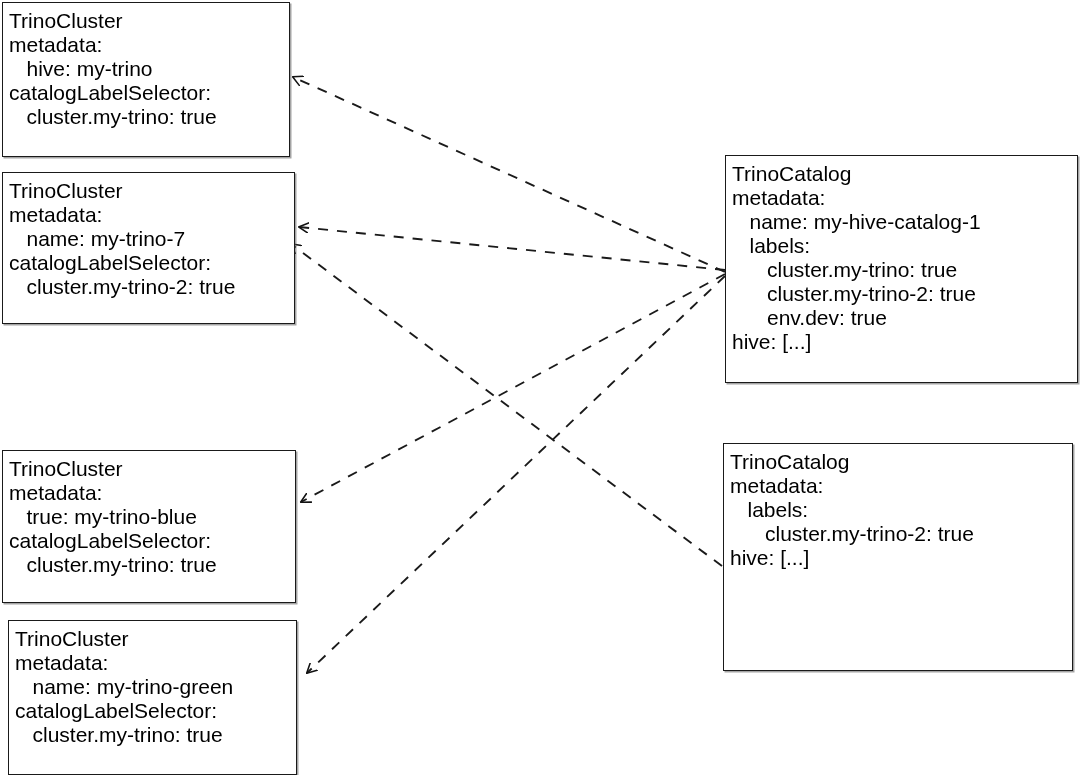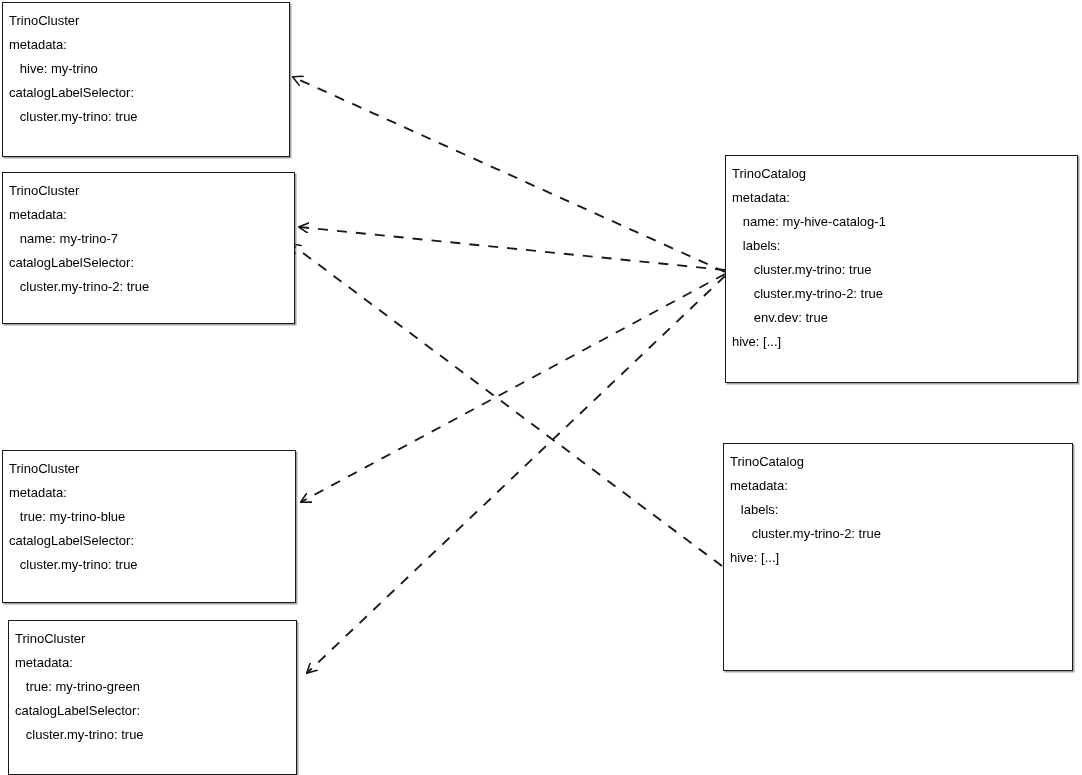--- a/index.html
+++ b/index.html
@@ -27,21 +27,21 @@
   .node {
     position: absolute;
     box-sizing: border-box;
     background: #ffffff;
     border: 1.6px solid #1a1a1a;
     box-shadow: 1.5px 1.5px 0 0 rgba(90,90,90,0.55);
   }
   .node-body {
     padding: 6px 0 0 6px;
     white-space: pre;
-    font-size: 13px;
+    font-size: 21px;
     line-height: 24px;
     color: #000000;
     font-family: "Liberation Sans", sans-serif;
   }
   .node-line {
     display: block;
     white-space: pre;
   }
 </style>
 </head>
@@ -70,21 +70,21 @@
 
   <div class="node" style="left: 2px; top: 172px; width: 293px; height: 152px;">
     <div class="node-body"><span class="node-line">TrinoCluster</span><span class="node-line">metadata:</span><span class="node-line">   name: my-trino-7</span><span class="node-line">catalogLabelSelector:</span><span class="node-line">   cluster.my-trino-2: true</span></div>
   </div>
 
   <div class="node" style="left: 2px; top: 450px; width: 294px; height: 153px;">
     <div class="node-body"><span class="node-line">TrinoCluster</span><span class="node-line">metadata:</span><span class="node-line">   true: my-trino-blue</span><span class="node-line">catalogLabelSelector:</span><span class="node-line">   cluster.my-trino: true</span></div>
   </div>
 
   <div class="node" style="left: 8px; top: 620px; width: 289px; height: 155px;">
-    <div class="node-body"><span class="node-line">TrinoCluster</span><span class="node-line">metadata:</span><span class="node-line">   true: my-trino-green</span><span class="node-line">catalogLabelSelector:</span><span class="node-line">   cluster.my-trino: true</span></div>
+    <div class="node-body"><span class="node-line">TrinoCluster</span><span class="node-line">metadata:</span><span class="node-line">   name: my-trino-green</span><span class="node-line">catalogLabelSelector:</span><span class="node-line">   cluster.my-trino: true</span></div>
   </div>
 
   <div class="node" style="left: 725px; top: 155px; width: 353px; height: 228px;">
     <div class="node-body"><span class="node-line">TrinoCatalog</span><span class="node-line">metadata:</span><span class="node-line">   name: my-hive-catalog-1</span><span class="node-line">   labels:</span><span class="node-line">      cluster.my-trino: true</span><span class="node-line">      cluster.my-trino-2: true</span><span class="node-line">      env.dev: true</span><span class="node-line">hive: [...]</span></div>
   </div>
 
   <div class="node" style="left: 723px; top: 443px; width: 350px; height: 228px;">
     <div class="node-body"><span class="node-line">TrinoCatalog</span><span class="node-line">metadata:</span><span class="node-line">   labels:</span><span class="node-line">      cluster.my-trino-2: true</span><span class="node-line">hive: [...]</span></div>
   </div>
 

